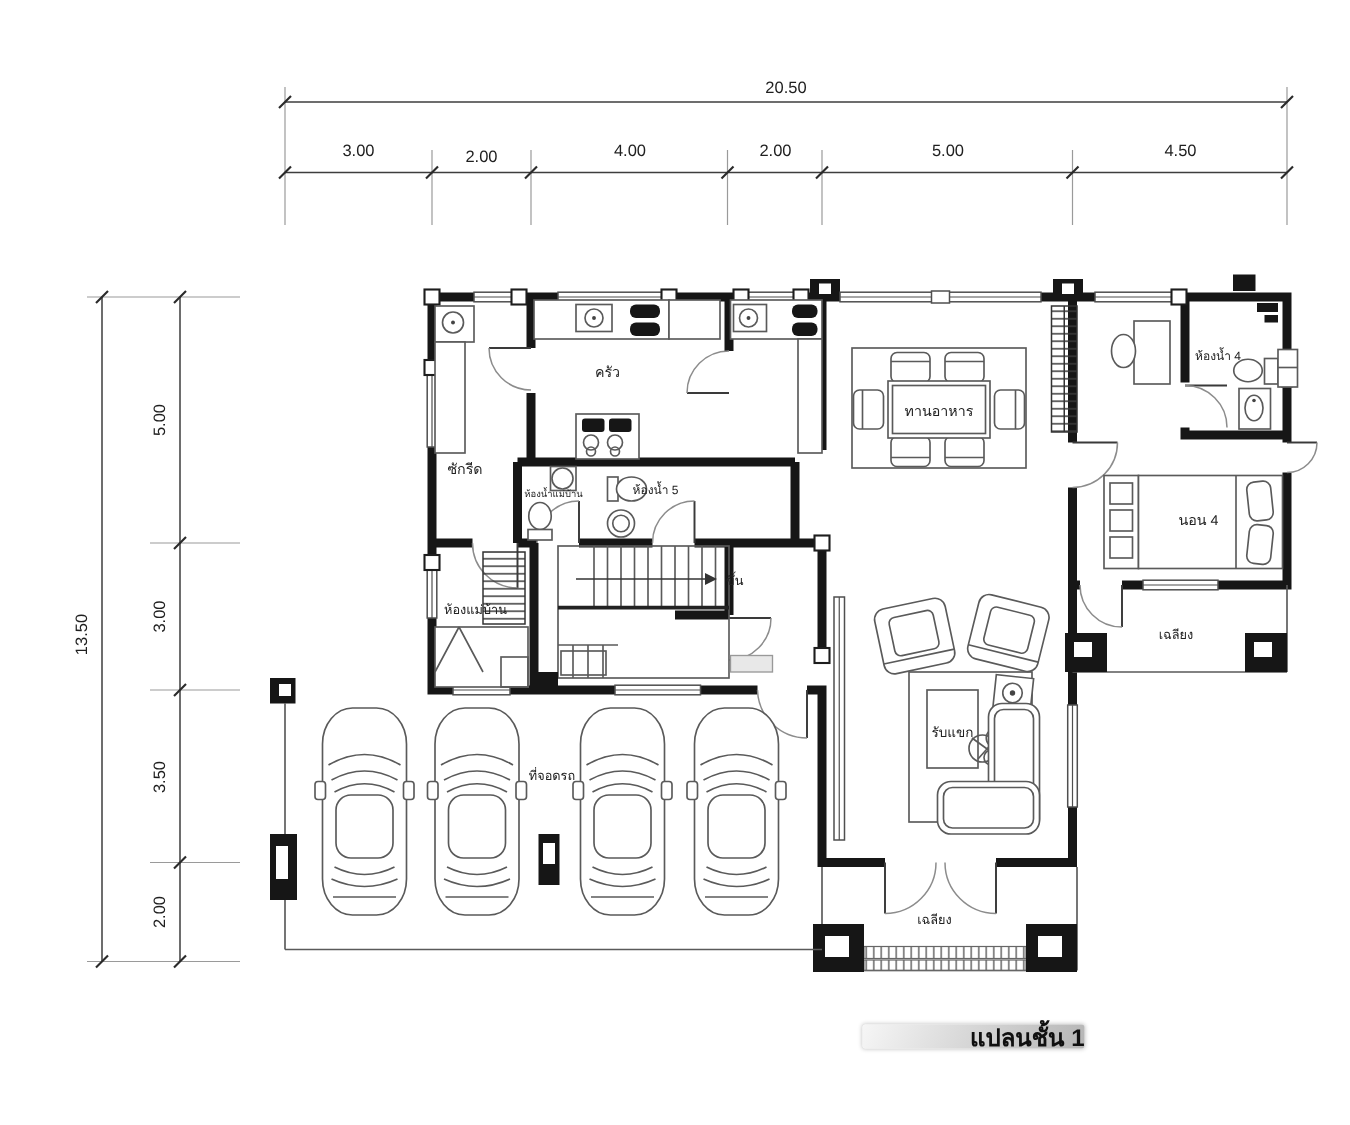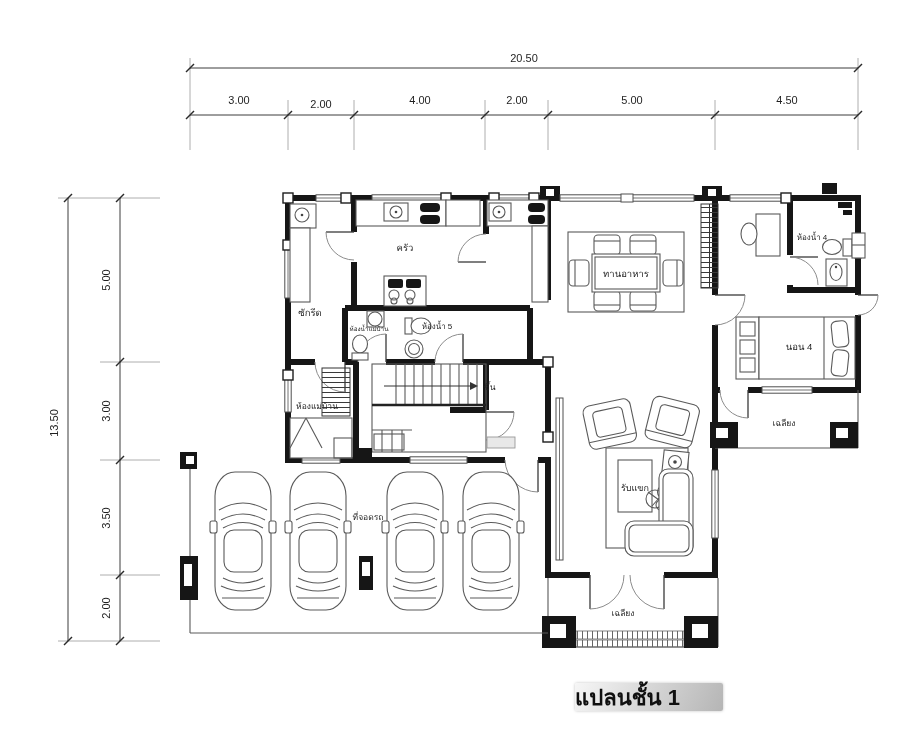--- a/index.html
+++ b/index.html
@@ -14,24 +14,24 @@
   .dimline{stroke:#3d3d3d;stroke-width:1;fill:none;}
   .tick{stroke:#2a2a2a;stroke-width:1.4;}
   .win{fill:#ffffff;stroke:#4f4f4f;stroke-width:1;}
   .winline{stroke:#4f4f4f;stroke-width:0.8;}
   .arc{stroke:#8c8c8c;stroke-width:1;fill:none;}
   .leaf{stroke:#3a3a3a;stroke-width:1.3;fill:none;}
   .blk{fill:var(--wall-color,#161616);stroke:none;}
   .joint{fill:#ffffff;stroke:#1d1d1d;stroke-width:1.4;}
   .rlabel{font-family:"Liberation Sans",sans-serif;fill:var(--label-color,#222);}
   .dim{font-family:"Liberation Sans",sans-serif;font-size:11px;fill:#1f1f1f;}
-  #title-badge{position:absolute;left:575px;top:683px;width:148px;height:28px;
+  #title-badge{position:absolute;left:575px;top:683px;width:148px;height:16px;
     background:linear-gradient(115deg,var(--title-band-light,#f5f5f5) 0%,var(--title-band-dark,#b7b7b7) 100%);
-    display:flex;align-items:center;justify-content:flex-start;
-    font-weight:bold;font-size:22px;color:var(--title-text,#101010);
+    display:flex;align-items:center;justify-content:flex-end;
+    font-weight:bold;font-size:16px;color:var(--title-text,#101010);
     border-radius:2px;box-shadow:0 0 3px rgba(0,0,0,.25);}
 </style>
 </head>
 <body>
 
 <div id="stage">
 <svg width="900" height="750" viewBox="0 0 900 750">
   <defs>
     <pattern id="hatchH" width="6" height="5" patternUnits="userSpaceOnUse">
       <path d="M0,2.5 H6" stroke="#3a3a3a" stroke-width="1"></path>

